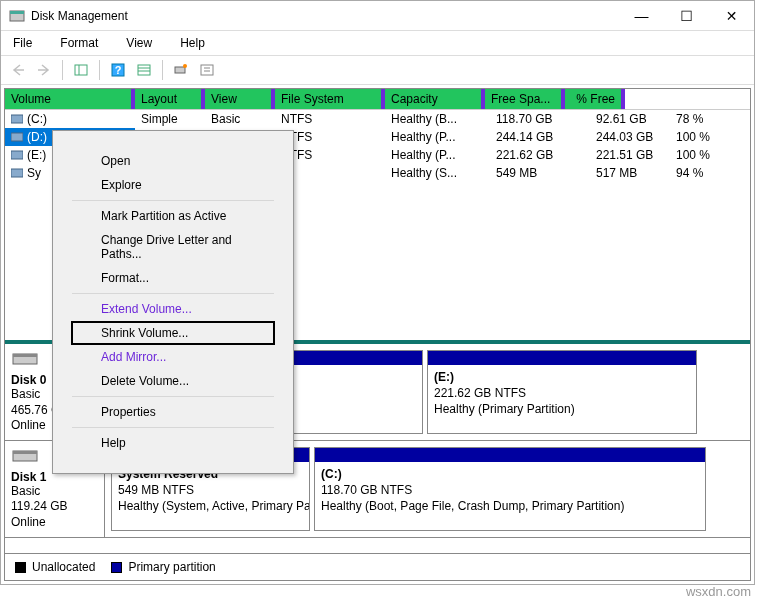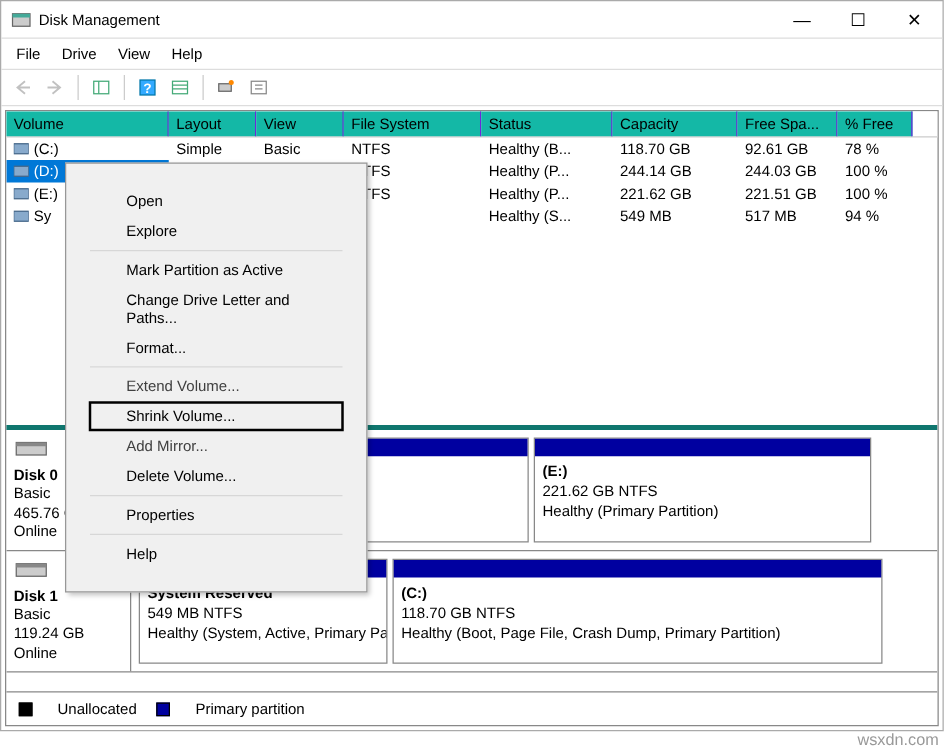--- a/index.html
+++ b/index.html
@@ -3,61 +3,61 @@
   <meta charset="utf-8">
   <style>
     * { box-sizing: border-box; margin: 0; padding: 0; }
     body { font-family: "Segoe UI", Tahoma, sans-serif; font-size: 12px; background: #fff; width: 757px; height: 603px; overflow: hidden; position: relative; }
     .window { border: 1px solid #aaa; width: 755px; height: 585px; display: flex; flex-direction: column; }
     .titlebar { display: flex; align-items: center; height: 30px; border-bottom: 1px solid #ddd; padding: 0 0 0 8px; }
     .titlebar-icon { width: 16px; height: 16px; margin-right: 6px; }
     .titlebar-title { flex: 1; font-size: 12px; }
     .titlebar-btns { display: flex; }
     .titlebar-btn { width: 45px; height: 29px; display: flex; align-items: center; justify-content: center; font-size: 14px; }
-    .menubar { display: flex; gap: 1px; padding: 2px 4px; }
+    .menubar { display: flex; gap: 12px; padding: 2px 4px; }
     .menubar-item { padding: 3px 8px; }
     .toolbar { display: flex; align-items: center; padding: 2px 6px; border-top: 1px solid #ddd; border-bottom: 1px solid #ddd; gap: 4px; height: 30px; }
     .toolbar-sep { width: 1px; height: 20px; background: #ccc; margin: 0 3px; }
     .toolbar-btn { width: 22px; height: 22px; display: flex; align-items: center; justify-content: center; border: 1px solid transparent; }
     .toolbar-btn.disabled { opacity: 0.4; }
     .content { flex: 1; display: flex; flex-direction: column; border: 1px solid #888; margin: 3px; overflow: hidden; }
     .table-header { display: flex; background: #fff; border-bottom: 1px solid #ccc; }
-    .th { border-right: 1px solid #6d28d9; padding: 3px 6px; font-size: 12px; background: #14b8a6; overflow: hidden; white-space: nowrap; }
+    .th { border-right: 4px solid #6d28d9; padding: 3px 6px; font-size: 12px; background: #22c55e; overflow: hidden; white-space: nowrap; }
     .table-body { height: 230px; overflow: hidden; }
     .tr { display: flex; height: 18px; align-items: center; }
     .tr.selected .td:first-child { background: #0078d7; color: #fff; }
     .td { padding: 0 6px; overflow: hidden; white-space: nowrap; display: flex; align-items: center; gap: 4px; height: 18px; }
     .disk-icon { width: 12px; height: 10px; display: inline-block; }
     .disk-panels { border-top: 4px solid #0f766e; flex: 1; overflow: hidden; }
     .disk-panel { display: flex; border-bottom: 1px solid #888; }
     .disk-info { width: 100px; padding: 6px; border-right: 1px solid #888; }
     .disk-info-icon { width: 32px; height: 16px; margin-bottom: 4px; }
     .disk-info-name { font-weight: bold; font-size: 12px; }
     .disk-info-type, .disk-info-size, .disk-info-status { font-size: 12px; line-height: 1.3; }
     .partitions { flex: 1; display: flex; padding: 6px; gap: 0; }
     .partition { border: 1px solid #888; display: flex; flex-direction: column; }
     .partition-header { height: 14px; background: #0000a0; }
     .partition-body { padding: 4px 6px; font-size: 12px; line-height: 1.35; overflow: hidden; white-space: nowrap; }
     .partition-name { font-weight: bold; }
     .legend { border-top: 1px solid #888; padding: 6px 10px; display: flex; gap: 16px; align-items: center; }
-    .legend-item { display: flex; align-items: center; gap: 20px; }
+    .legend-item { display: flex; align-items: center; gap: 6px; }
     .legend-swatch { width: 11px; height: 11px; border: 1px solid #000; }
     .context-menu { position: absolute; top: 130px; left: 52px; width: 242px; background: #f0f0f0; border: 1px solid #979797; box-shadow: 2px 2px 4px rgba(0,0,0,0.25); padding: 18px; z-index: 10; }
     .context-menu-item { padding: 5px 10px 5px 30px; font-size: 12px; }
-    .context-menu-item.disabled { color: #404040; }
+    .context-menu-item.disabled { color: #6d28d9; }
     .context-menu-item.highlighted { outline: 2px solid #000; outline-offset: -2px; }
     .context-menu-sep { height: 1px; background: #d7d7d7; margin: 3px 1px; }
     .col-volume { width: 130px; }
     .col-layout { width: 70px; }
     .col-type { width: 70px; }
     .col-fs { width: 110px; }
     .col-status { width: 105px; }
     .col-capacity { width: 100px; }
     .col-free { width: 80px; }
-    .col-pfree { width: 60px; }
+    .col-pfree { width: 60px; text-align: right; }
     .watermark { position: absolute; bottom: 4px; right: 6px; font-size: 13px; color: #999; }
   </style>
 </head>
 <body>
 
 <div class="window">
   <div class="titlebar">
     <svg class="titlebar-icon" viewBox="0 0 16 16">
         <rect x="1" y="3" width="14" height="10" fill="#ccc" stroke="#666"></rect>
         <rect x="1" y="3" width="14" height="3" fill="#4a9"></rect>
@@ -65,21 +65,21 @@
     <span class="titlebar-title">Disk Management</span>
     <div class="titlebar-btns">
       <div class="titlebar-btn">—</div>
       <div class="titlebar-btn">☐</div>
       <div class="titlebar-btn">✕</div>
     </div>
   </div>
 
   <div class="menubar">
     <div class="menubar-item">File</div>
-    <div class="menubar-item">Drive</div>
+    <div class="menubar-item">Format</div>
     <div class="menubar-item">View</div>
     <div class="menubar-item">Help</div>
   </div>
 
   <div class="toolbar">
     <div class="toolbar-btn disabled">
         <svg width="16" height="16">
           <path d="M10 3 L4 8 L10 13 M4 8 H14" stroke="#666" fill="none" stroke-width="1.5"></path>
         </svg>
       </div>
@@ -124,21 +124,20 @@
         </svg>
       </div>
   </div>
 
   <div class="content">
     <div class="table-header">
       <div class="th col-volume">Volume</div>
       <div class="th col-layout">Layout</div>
       <div class="th col-type">View</div>
       <div class="th col-fs">File System</div>
-      <div class="th col-status">Status</div>
       <div class="th col-capacity">Capacity</div>
       <div class="th col-free">Free Spa...</div>
       <div class="th col-pfree">% Free</div>
     </div>
     <div class="table-body">
       <div class="tr">
         <div class="td col-volume">
             <svg class="disk-icon" viewBox="0 0 12 10">
               <rect width="12" height="8" y="1" fill="#8ac" stroke="#468"></rect>
             </svg>

